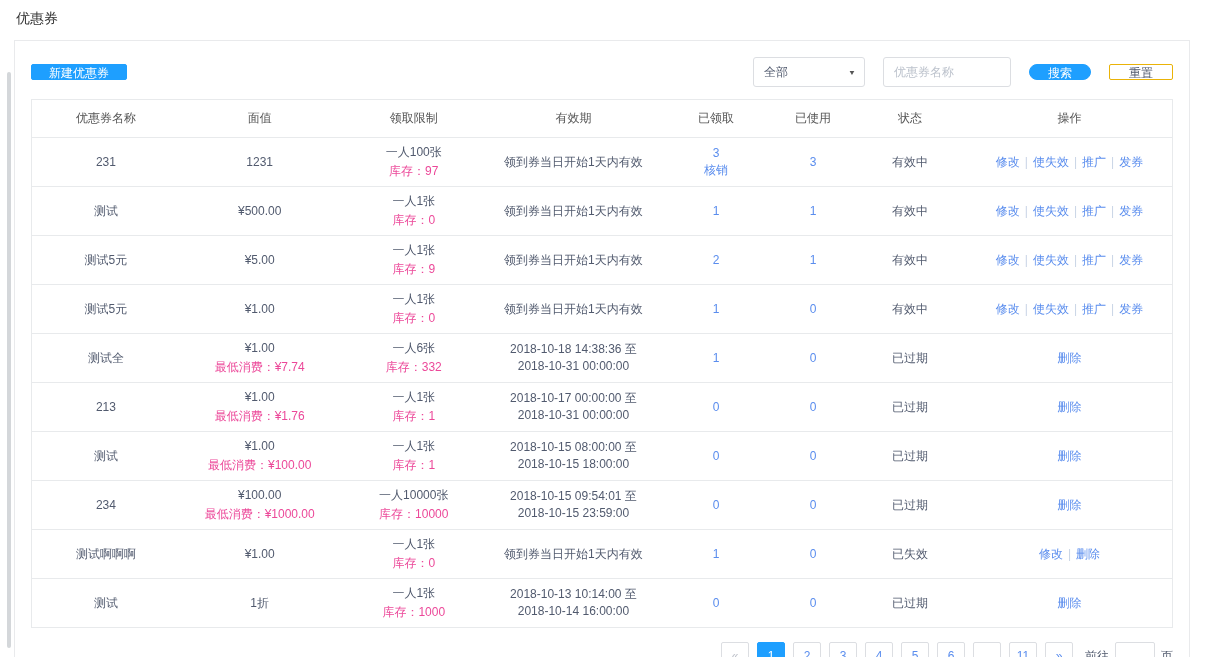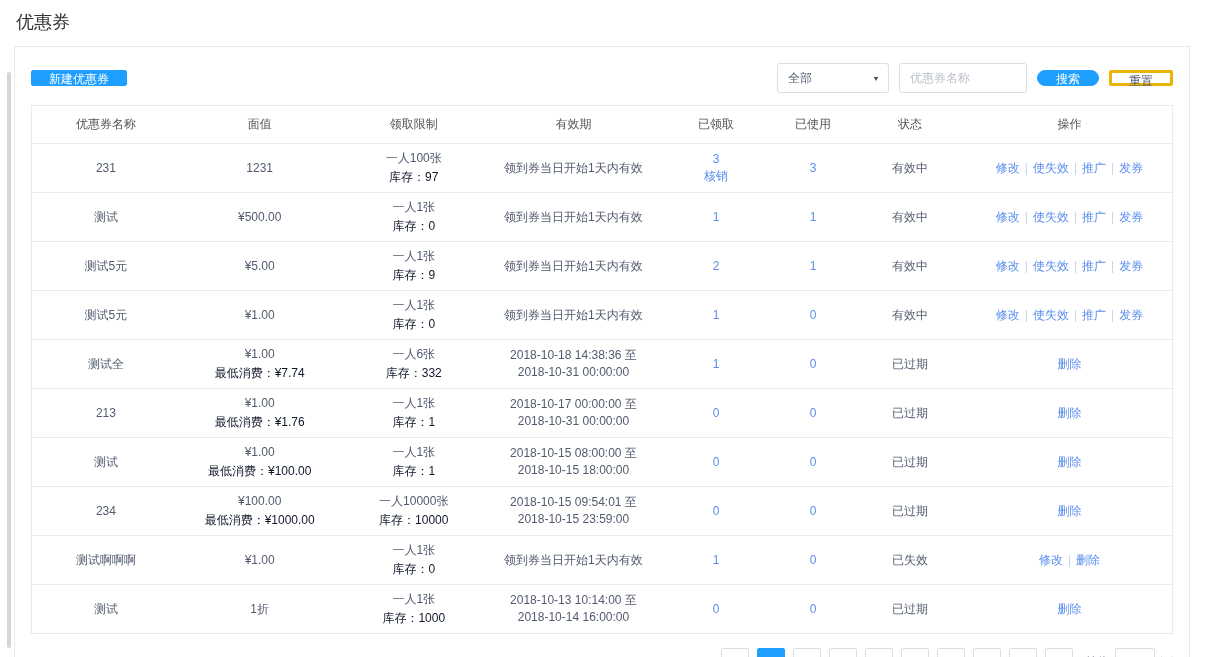--- a/index.html
+++ b/index.html
@@ -11,41 +11,41 @@
     font-family: "Liberation Sans", "DejaVu Sans", sans-serif;
     -webkit-font-smoothing: antialiased;
   }
   .left-rail {
     position: absolute; left: 7px; top: 72px;
     width: 4px; height: 576px;
     background: #d4d7da; border-radius: 2px;
   }
   .page-title {
     padding: 10px 0 12px 16px;
-    font-size: 18px; color: #333;
+    font-size: 14px; color: #333;
   }
   .card {
     margin: 0 17px 0 14px;
     border: 1px solid #e9eaec;
     background: #fff;
     padding: 16px;
     min-height: 620px;
   }
   .toolbar {
     display: flex; justify-content: space-between; align-items: center;
     height: 30px;
   }
   .btn {
     height: 16px; font-size: 12px; border-radius: 2px;
     cursor: pointer; padding: 0 17px;
     font-family: inherit;
   }
   .btn.primary { background: var(--primary); border: 1px solid var(--primary); color: #fff; }
-  .btn.plain { background: #fff; border: 3px solid #eab308; color: #515a6e; }
-  .search-group { display: flex; align-items: center; }
+  .btn.plain { background: #fff; border: 1px solid #eab308; color: #515a6e; }
+  .search-group { display: flex; align-items: center; gap: 8px; }
   .select {
     width: 112px; height: 30px;
     border: 1px solid #dcdee2; border-radius: 3px;
     display: flex; align-items: center; justify-content: space-between;
     padding: 0 8px 0 10px; font-size: 12px; color: #515a6e;
     cursor: pointer; margin-right: 10px; background: #fff;
   }
   .select .caret { font-size: 8px; color: #555; transform: scaleY(0.85); }
   .text-input {
     width: 128px; height: 30px;
@@ -67,21 +67,21 @@
     height: 38px; font-size: 12px; font-weight: 400; color: #555;
     border-bottom: 1px solid #e8eaec; text-align: center; padding: 0 4px;
   }
   .grid td {
     font-size: 12px; color: #515a6e;
     border-bottom: 1px solid #e8eaec;
     text-align: center; vertical-align: middle;
     padding: 6px 4px; line-height: 17px;
   }
   .grid tr:last-child td { border-bottom: none; }
-  .sub { color: #0f172a; margin-top: 2px; }
+  .sub { color: #ec4899; margin-top: 2px; }
   a.link { color: var(--link); text-decoration: none; cursor: pointer; }
   .sep { color: #c9d4e6; margin: 0 5px; }
 
   .pagination {
     margin-top: 14px;
     display: flex; justify-content: flex-end; align-items: center;
   }
   .page-box {
     min-width: 28px; height: 28px; line-height: 26px;
     border: 1px solid #dcdee2; border-radius: 2px;

